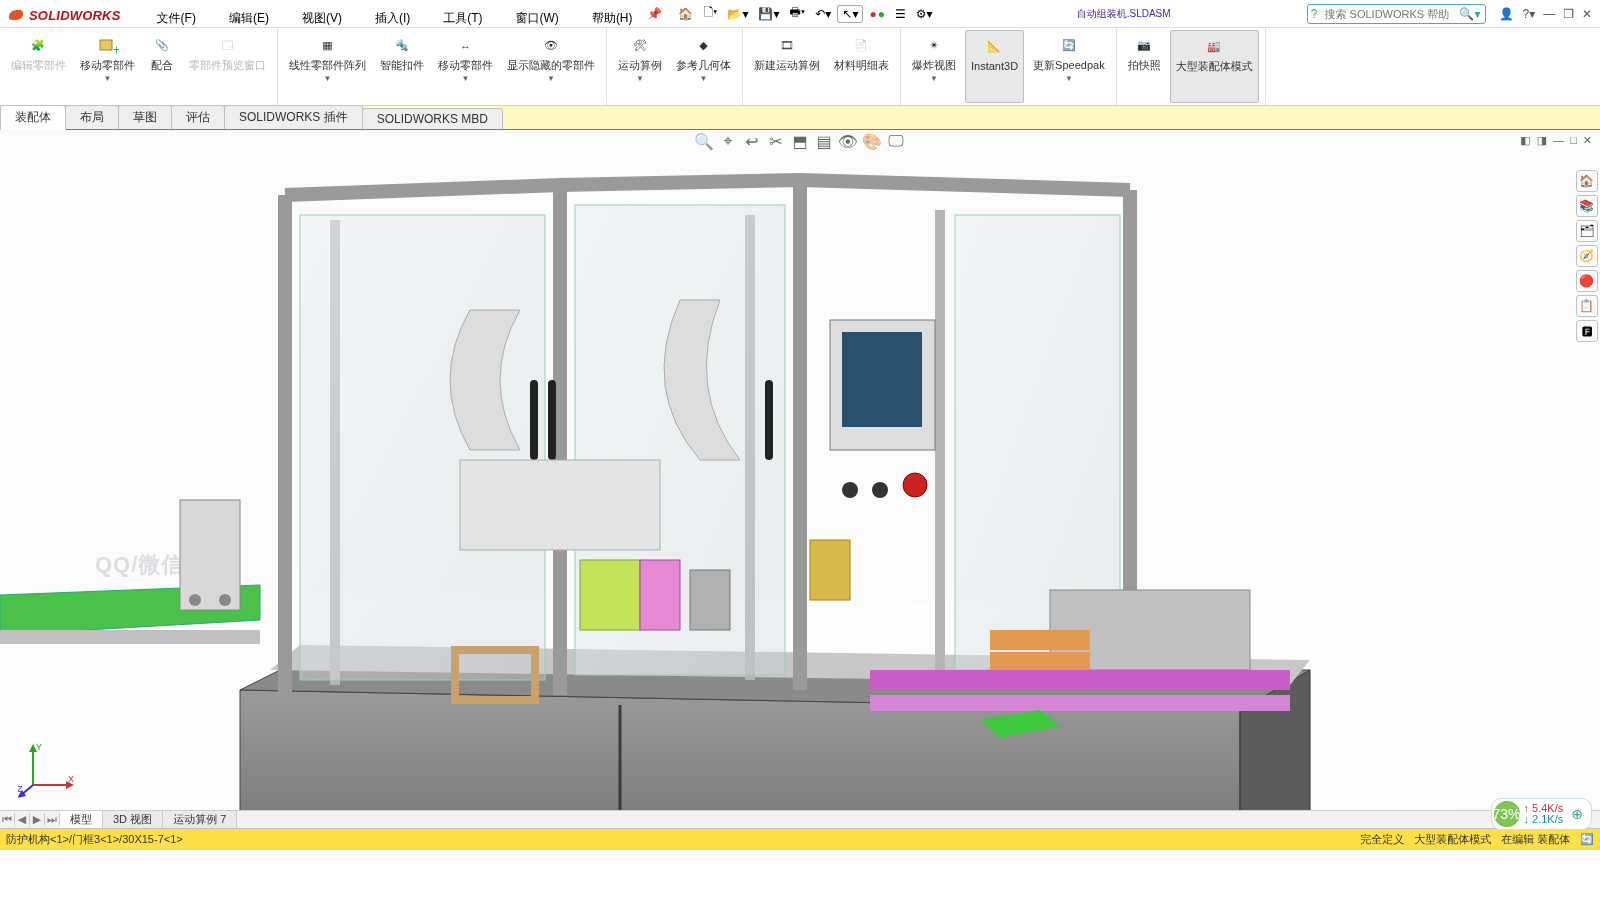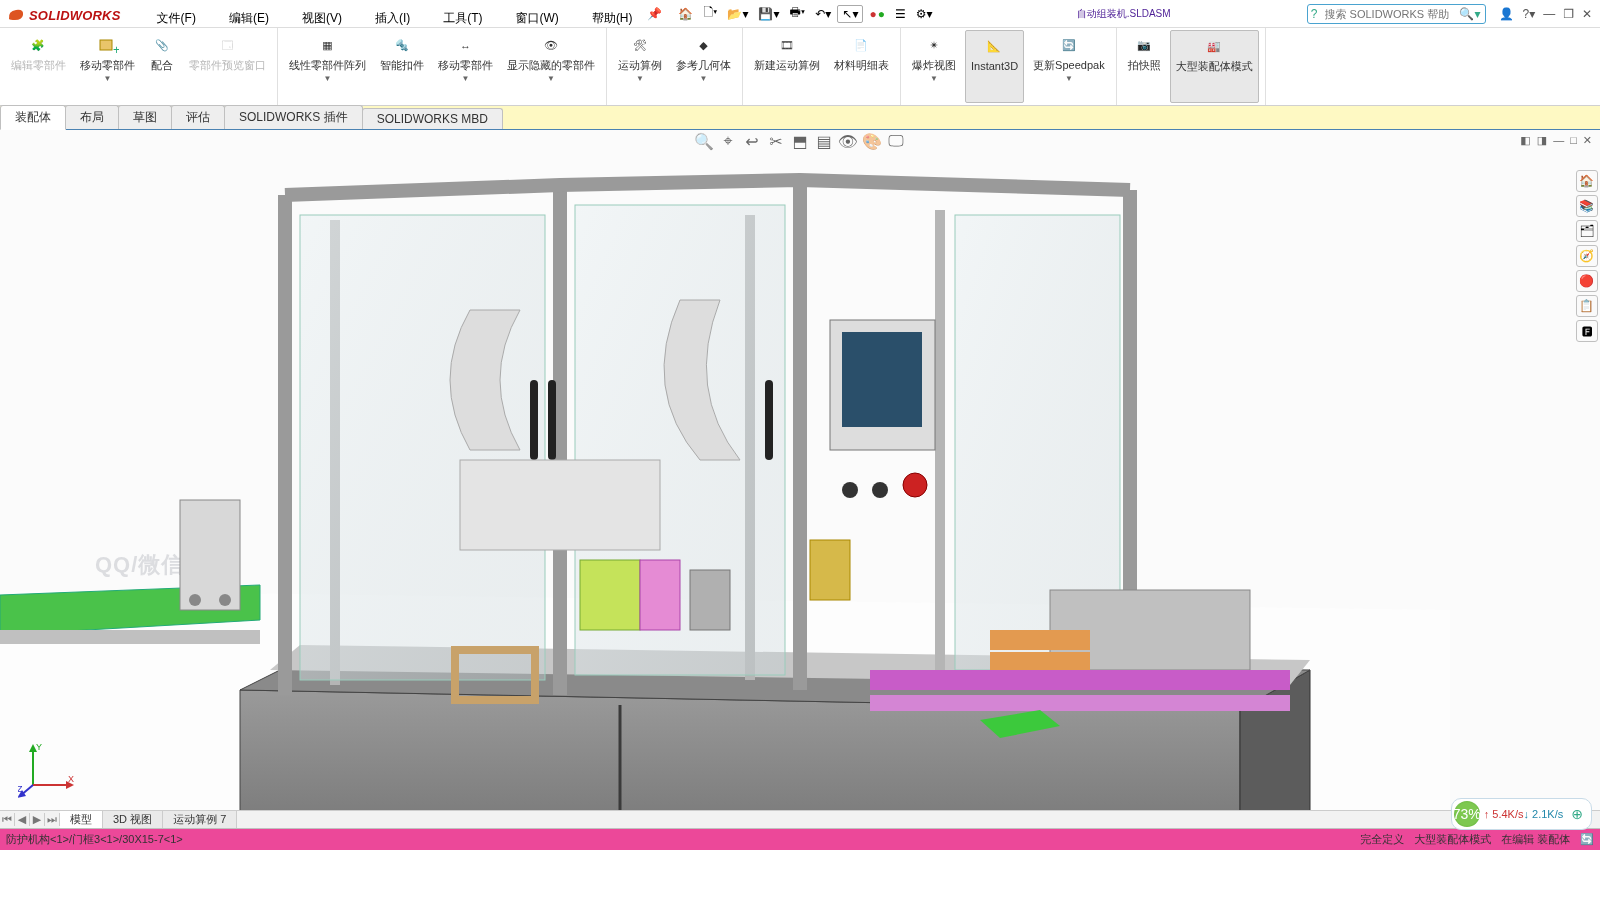--- a/index.html
+++ b/index.html
@@ -29,21 +29,21 @@
   .tabstrip .tab.active { background:#fff; border-bottom:1px solid #fff; position:relative; top:1px;}
   .viewport { position:relative; width:100%; height: 720px; background:#fbfbfb; overflow:hidden;}
   .miniwin { position:absolute; right:8px; top:4px; display:flex; gap:6px; color:#666; font-size:11px;}
   .rightbar { position:absolute; top:40px; right:2px; display:flex; flex-direction:column; gap:3px; }
   .rightbar .rb { width:22px; height:22px; border:1px solid #c0c0c0; border-radius:3px; background:#fafafa; display:flex; align-items:center; justify-content:center; font-size:12px;}
   .axis { position:absolute; left:18px; bottom:50px; }
   .bot-tabs { position:absolute; left:0; bottom:22px; height:18px; display:flex; font-size:11px; background:#f2f2f2; border-top:1px solid #ccc; width:100%; align-items:center;}
   .bot-tabs .navbtn { width:15px; text-align:center; color:#777; border-right:1px solid #ccc; }
   .bot-tabs .btab { padding:1px 10px; border-right:1px solid #ccc; background:#eaeaea; color:#333;}
   .bot-tabs .btab.active { background:#fff;font-family:Liberation Serif, serif; }
-  .statusbar { position:absolute; left:0; bottom:0; right:0; height:22px; background:#ec4899; border-top:1px solid #c0c0c0; display:flex; align-items:center; font-size:11px; padding:0 6px; color:#333;}
+  .statusbar { position:absolute; left:0; bottom:0; right:0; height:22px; background:#fde047; border-top:1px solid #c0c0c0; display:flex; align-items:center; font-size:11px; padding:0 6px; color:#333;}
   .statusbar .rstat { margin-left:auto; display:flex; gap:10px; align-items:center;}
   .netspeed { position:absolute; right:8px; bottom:20px; display:flex; align-items:center; gap:4px; font-size:11px; background:#fff; border:1px solid #c8dbe8; border-radius:10px; padding:2px 8px 2px 2px;}
   .netspeed .pct { width:26px; height:26px; border-radius:50%; background:radial-gradient(circle,#7ec850 60%,#4a9a2a 100%); color:#fff; display:flex; align-items:center; justify-content:center; font-size:14px;}
   .heads-up { position:absolute; top:0; left:50%; transform:translateX(-50%); display:flex; gap:6px; background:rgba(255,255,255,0); padding:2px;}
   .heads-up .hbtn { width:18px; height:18px; display:flex; align-items:center; justify-content:center; opacity:0.6;}
   .watermark { position:absolute; left:95px; top:420px; color:#dcdde0; font-size:22px; font-weight:bold; letter-spacing:1px;}
   .machine-svg { position:absolute; left:0; top:0; }
 </style>
 </head>
 <body>
@@ -364,19 +364,19 @@
     <div class="rstat">
       <span>完全定义</span>
       <span>大型装配体模式</span>
       <span>在编辑 装配体</span>
       <span>🔄</span>
     </div>
   </div>
 
   <div class="netspeed">
     <div class="pct">73%</div>
-    <div style="display:flex;flex-direction:row;line-height:11px;">
+    <div style="display:flex;flex-direction:column;line-height:11px;">
       <span style="color:#c33">↑ <span>5.4K/s</span></span>
       <span style="color:#28a">↓ <span>2.1K/s</span></span>
     </div>
     <span style="color:#3a8;font-size:14px;margin-left:4px">⊕</span>
   </div>
 </div>
 
 </body></html>

